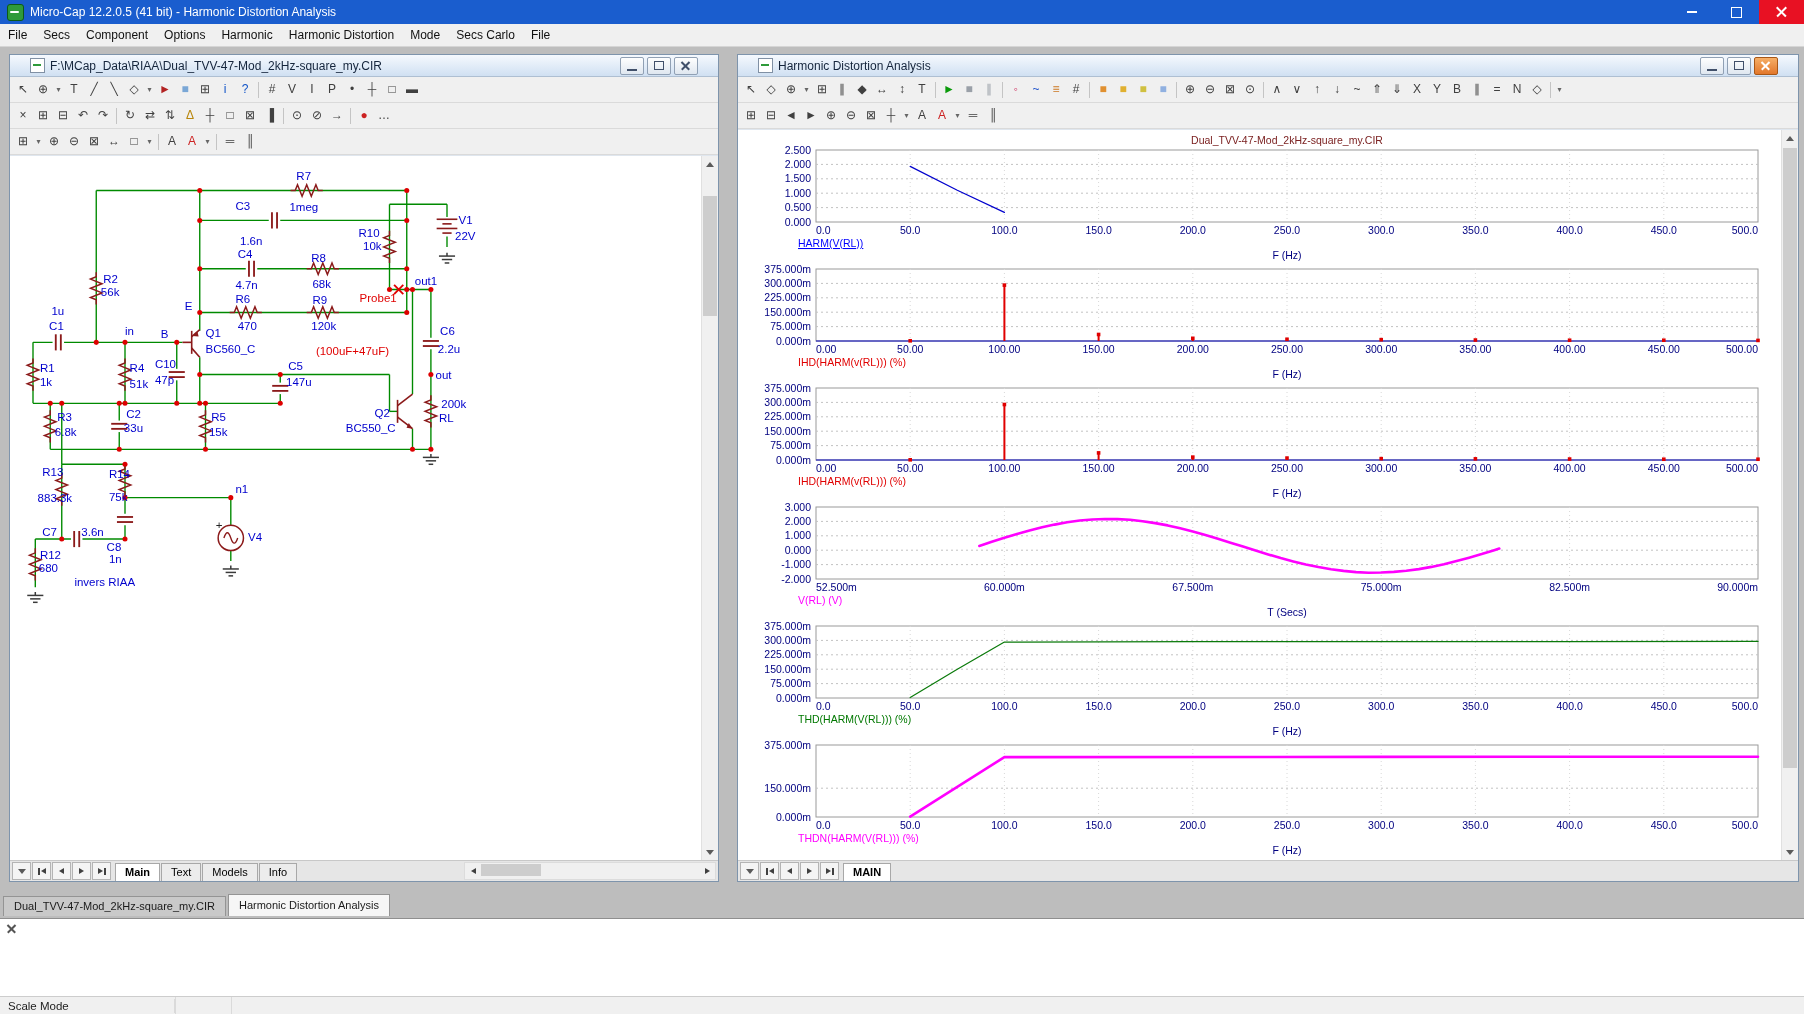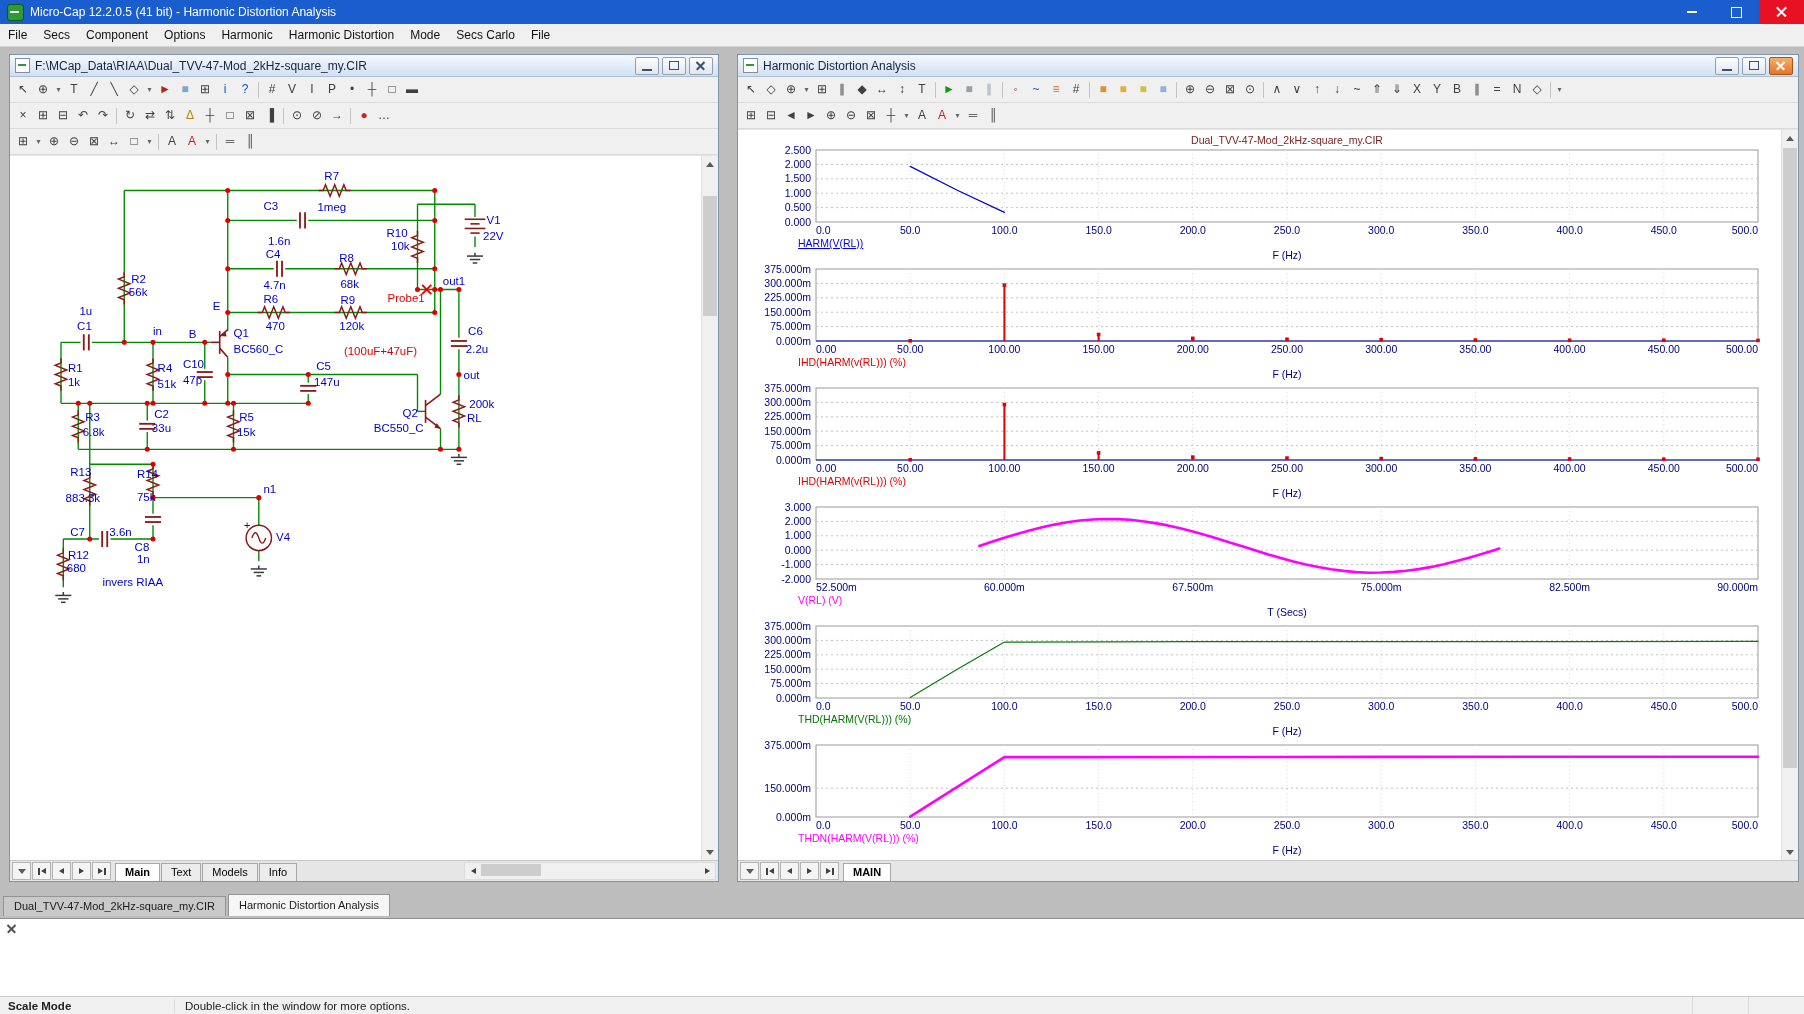--- a/index.html
+++ b/index.html
@@ -21,21 +21,21 @@
   .g-x1{transform:rotate(45deg);} .g-x2{transform:rotate(-45deg);}
   
   #menubar{position:absolute;left:0;top:24px;width:1804px;height:22px;background:#f0f0f0;
            border-bottom:1px solid #d5d5d5;display:flex;align-items:center;font-size:12px;color:#111;z-index:49;}
   .menu-item{padding:3px 8px;}
   
   #workspace{position:absolute;left:0;top:46px;width:1804px;height:950px;background:#bdbdbd;}
   .win{position:absolute;border:1px solid #7e94ac;background:#c8d9ec;box-sizing:content-box;}
   #win-left{left:9px;top:8px;width:708px;height:826px;}
   #win-right{left:737px;top:8px;width:1060px;height:826px;}
-  .wtitle{height:21px;display:flex;align-items:center;gap:5px;padding:0 5px;
+  .wtitle{height:21px;display:flex;align-items:center;gap:5px;padding:0 20px;
           background:linear-gradient(#f5f9fe,#d0e0f2);font-size:12px;color:#15253c;
           border-bottom:1px solid #aebfd2;white-space:nowrap;overflow:hidden;}
   .doc-icon{width:13px;height:13px;background:#fff;border:1px solid #8090a4;flex:none;position:relative;}
   .doc-icon span{position:absolute;left:2px;top:5px;width:8px;height:2px;background:#2f9a3a;}
   .wtitle-text{overflow:hidden;text-overflow:ellipsis;}
   .wbtns{margin-left:auto;display:flex;gap:3px;flex:none;}
   .child-btn{width:22px;height:16px;border:1px solid #90a0b4;border-radius:2px;
              background:linear-gradient(#fefefe,#dfe7f0);position:relative;}
   .b-min{position:absolute;left:6px;right:6px;bottom:3px;height:2px;background:#41506a;}
   .b-max{position:absolute;left:6px;top:3px;width:8px;height:7px;border:1px solid #41506a;}
@@ -43,21 +43,21 @@
   .b-x1{transform:rotate(45deg);} .b-x2{transform:rotate(-45deg);}
   .child-btn.hot{background:linear-gradient(#f6ae66,#e2772b);border-color:#a85716;}
   .child-btn.hot .b-x1,.child-btn.hot .b-x2{background:#fff;}
   
   .tbrow{height:25px;background:#f0f0f0;border-bottom:1px solid #dadada;display:flex;align-items:center;padding:0 3px;overflow:hidden;}
   .ic{width:20px;height:20px;line-height:19px;text-align:center;font-size:12px;color:#404040;flex:none;cursor:default;}
   .ic.dd{width:11px;font-size:8px;color:#666;}
   .tsep{width:0;height:16px;border-left:1px solid #c4c4c4;margin:0 3px;flex:none;}
   
   .wcanvas{position:relative;background:#fff;border-top:1px solid #dfe6ee;overflow:hidden;}
-  #sch-canvas{height:704px;padding-left:28px;}
+  #sch-canvas{height:704px;}
   #plot-canvas{height:730px;}
   svg{display:block;font-family:"Liberation Sans",sans-serif;}
   #plots{position:absolute;left:2px;top:2px;}
   
   .vscroll{position:absolute;top:0;right:0;bottom:0;width:16px;background:#f0f0f0;border-left:1px solid #e0e0e0;}
   .sbtn{position:absolute;left:0;width:16px;height:16px;display:flex;align-items:center;justify-content:center;}
   .sbtn.top{top:0;} .sbtn.bot{bottom:0;}
   .tri-u{width:0;height:0;border-left:4px solid transparent;border-right:4px solid transparent;border-bottom:5px solid #5a5a5a;}
   .tri-d{width:0;height:0;border-left:4px solid transparent;border-right:4px solid transparent;border-top:5px solid #5a5a5a;}
   .tri-l{width:0;height:0;border-top:3.5px solid transparent;border-bottom:3.5px solid transparent;border-right:5px solid #404040;}
@@ -75,21 +75,21 @@
   
   #doctabs{position:absolute;left:0;top:846px;height:24px;display:flex;align-items:flex-end;gap:2px;padding-left:3px;}
   .dtab{height:19px;line-height:19px;padding:0 10px;font-size:11px;background:#c9c9c9;border:1px solid #949494;border-bottom:none;color:#1a1a1a;white-space:nowrap;}
   .dtab.active{background:#f6f6f6;height:21px;line-height:21px;}
   #bottom-panel{position:absolute;left:0;top:872px;width:1804px;height:78px;background:#fff;border-top:1px solid #8f8f8f;}
   #panel-close{position:absolute;left:5px;top:4px;width:13px;height:13px;}
   #panel-close span{position:absolute;left:1px;top:5px;width:11px;height:1.6px;background:#555;}
   #panel-close span:first-child{transform:rotate(45deg);} #panel-close span:last-child{transform:rotate(-45deg);}
   #statusbar{position:absolute;left:0;top:996px;width:1804px;height:18px;background:#f0f0f0;border-top:1px solid #cdcdcd;
              display:flex;font-size:11.5px;color:#222;align-items:center;}
-  .sb-mode{width:158px;padding:1px 8px;border-right:1px solid #dadada;flex:none;font-weight:bold;}
+  .sb-mode{width:158px;padding:1px 8px;border-right:1px solid #dadada;flex:none;}
   .sb-msg{flex:1;padding:1px 10px;}
   .sb-cell-r{width:55px;height:100%;border-left:1px solid #dadada;flex:none;}
 </style>
 </head>
 <body>
 
 <div id="titlebar">
   <div class="app-icon">
       <span></span>
     </div>
@@ -837,16 +837,15 @@
   <div id="bottom-panel">
     <div id="panel-close">
         <span></span>
         <span></span>
       </div>
   </div>
 </div>
 
 <div id="statusbar">
   <div class="sb-mode">Scale Mode</div>
-  <div class="sb-msg">Double-click in the window for more options.</div>
   <div class="sb-cell-r"></div>
   <div class="sb-cell-r"></div>
 </div>
 
 </body></html>

